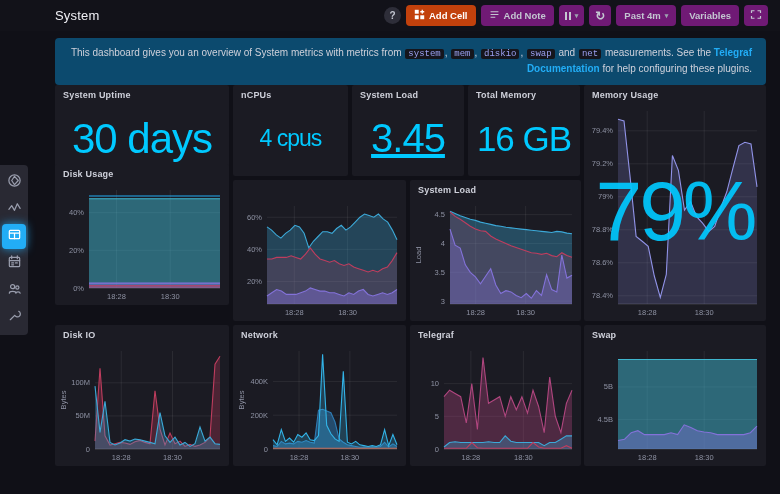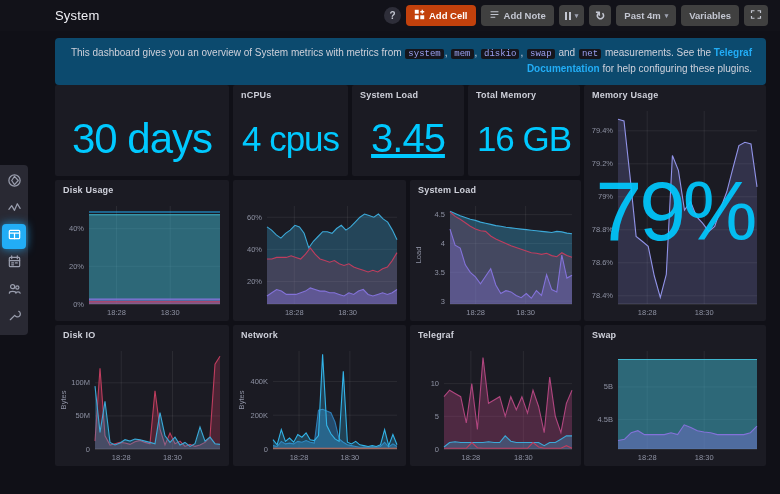--- a/index.html
+++ b/index.html
@@ -3,21 +3,21 @@
 <meta charset="utf-8">
 <style>
   html,body{margin:0;padding:0;background:#0c0c12;}
   .stage{position:relative;width:780px;height:494px;background:#101017;overflow:hidden;
          font-family:"Liberation Sans",sans-serif;color:#d4d6e0;}
   
   .header{position:absolute;left:0;top:0;width:100%;height:31px;background:#121219;}
   .page-title{position:absolute;left:55px;top:8px;font-size:13px;font-weight:500;color:#f0f0f5;letter-spacing:.2px;}
   .toolbar{position:absolute;right:12px;top:5px;display:flex;gap:5px;align-items:center;}
   .tbtn{height:21px;display:flex;align-items:center;gap:4px;padding:0 8px;border-radius:4px;
-        background:#404040;color:#c3c6d1;font-size:9.5px;font-weight:700;cursor:pointer;white-space:nowrap;}
+        background:#701a75;color:#c3c6d1;font-size:9.5px;font-weight:700;cursor:pointer;white-space:nowrap;}
   .tbtn.primary{background:#c2410c;color:#fff;}
   .tbtn.iconbtn{padding:0 6px;}
   .help{width:17px;height:17px;border-radius:50%;background:#2e2e39;color:#c3c6d1;display:flex;
         align-items:center;justify-content:center;font-size:10px;font-weight:700;cursor:pointer;}
   .caret{font-size:7px;color:#9ea2b0;}
   .pausebars{display:inline-flex;gap:2px;}
   .pausebars i{display:block;width:2px;height:8px;background:#c3c6d1;}
   .refresh-glyph{font-size:12px;line-height:1;}
   
   .banner{position:absolute;left:55px;top:38px;width:683px;background:#0c4a6e;border-radius:4px;
@@ -156,25 +156,26 @@
     <div class="nav-item">
       <span>
         <svg width="15" height="15" viewBox="0 0 16 16">
             <path d="M12.5 3.5 A3.2 3.2 0 1 1 8.2 7.8 L3.5 12.5"></path>
           </svg>
       </span>
     </div>
   </div>
 
   <div class="cell" style="left:55px;top:85px;width:174px;height:91px;">
+    <div class="cell-title">System Uptime</div>
     <div class="statval" style="font-size:42px;">30 days</div>
   </div>
   <div class="cell" style="left:233px;top:85px;width:115px;height:91px;">
     <div class="cell-title">nCPUs</div>
-    <div class="statval" style="font-size:35px;">4 cpus</div>
+    <div class="statval" style="font-size:23px;">4 cpus</div>
   </div>
   <div class="cell" style="left:352px;top:85px;width:112px;height:91px;">
     <div class="cell-title">System Load</div>
     <div class="statval" style="font-size:40px;text-decoration:underline;">3.45</div>
   </div>
   <div class="cell" style="left:468px;top:85px;width:112px;height:91px;">
     <div class="cell-title">Total Memory</div>
     <div class="statval" style="font-size:35px;">16 GB</div>
   </div>
 
@@ -197,21 +198,21 @@
           <text x="27" y="62.28632478632358" text-anchor="end" class="tick">79.2%</text>
           <line x1="32" y1="26.794871794870172" x2="171" y2="26.794871794870172" stroke="rgba(255,255,255,0.07)"></line>
           <text x="27" y="29.294871794870172" text-anchor="end" class="tick">79.4%</text>
           <line x1="32" y1="200" x2="171" y2="200" stroke="rgba(255,255,255,0.14)"></line>
           <path d="M32.0,15.2L38.0,16.9L44.1,73.0L50.1,132.4L56.2,137.3L62.2,142.3L68.3,172.0L74.3,193.4L80.3,170.3L86.4,51.5L92.4,66.4L98.5,106.0L104.5,97.7L110.6,112.6L116.6,119.2L122.7,127.4L128.7,122.5L134.7,104.3L140.8,87.8L146.8,64.7L152.9,41.6L158.9,38.3L165.0,40.0L171.0,82.9L171,200L32,200Z" fill="#9193E8" fill-opacity="0.2" stroke="none"></path>
           <path d="M32.0,15.2L38.0,16.9L44.1,73.0L50.1,132.4L56.2,137.3L62.2,142.3L68.3,172.0L74.3,193.4L80.3,170.3L86.4,51.5L92.4,66.4L98.5,106.0L104.5,97.7L110.6,112.6L116.6,119.2L122.7,127.4L128.7,122.5L134.7,104.3L140.8,87.8L146.8,64.7L152.9,41.6L158.9,38.3L165.0,40.0L171.0,82.9" fill="none" stroke="#9193E8" stroke-width="1.1"></path>
         </svg></div>
     <div class="overlay-stat">79%</div>
   </div>
 
-  <div class="cell" style="left:55px;top:180px;width:174px;height:141px;">
+  <div class="cell" style="left:55px;top:164px;width:174px;height:141px;">
     <div class="cell-title">Disk Usage</div>
     <div class="chart"><svg width="170" height="120">
           <line x1="59.51" y1="7" x2="59.51" y2="105" stroke="rgba(255,255,255,0.07)"></line>
           <text x="59.51" y="116" text-anchor="middle" class="tick">18:28</text>
           <line x1="113.22" y1="7" x2="113.22" y2="105" stroke="rgba(255,255,255,0.07)"></line>
           <text x="113.22" y="116" text-anchor="middle" class="tick">18:30</text>
           <line x1="32" y1="105" x2="163" y2="105" stroke="rgba(255,255,255,0.07)"></line>
           <text x="27" y="107.5" text-anchor="end" class="tick">0%</text>
           <line x1="32" y1="67.30769230769232" x2="163" y2="67.30769230769232" stroke="rgba(255,255,255,0.07)"></line>
           <text x="27" y="69.80769230769232" text-anchor="end" class="tick">20%</text>

